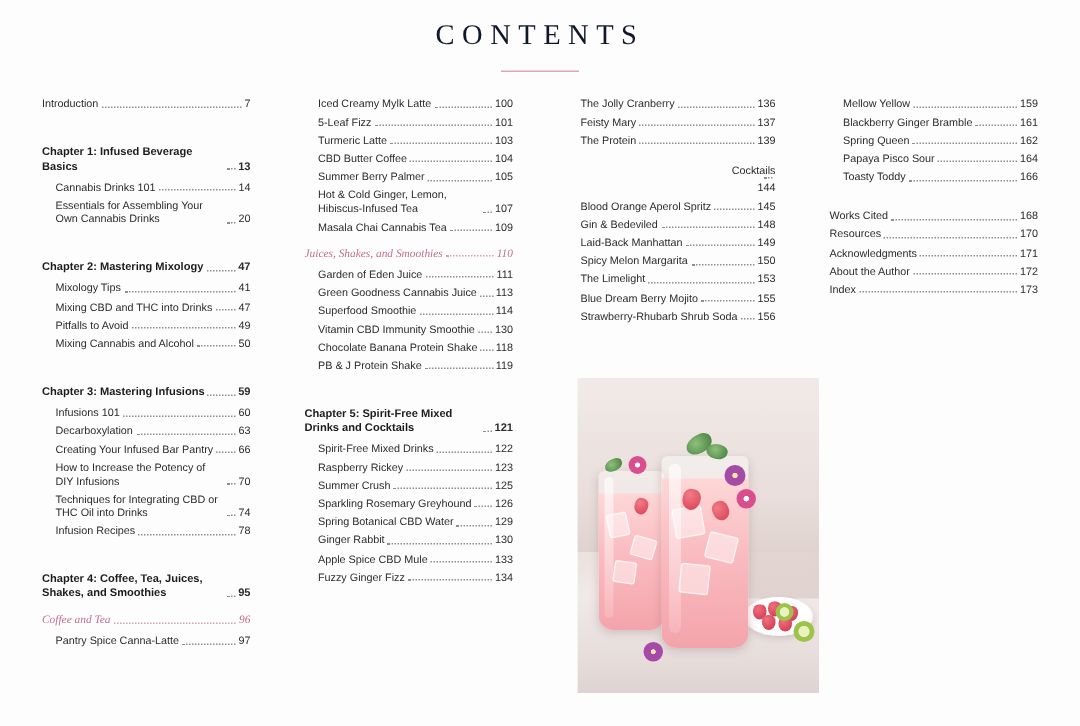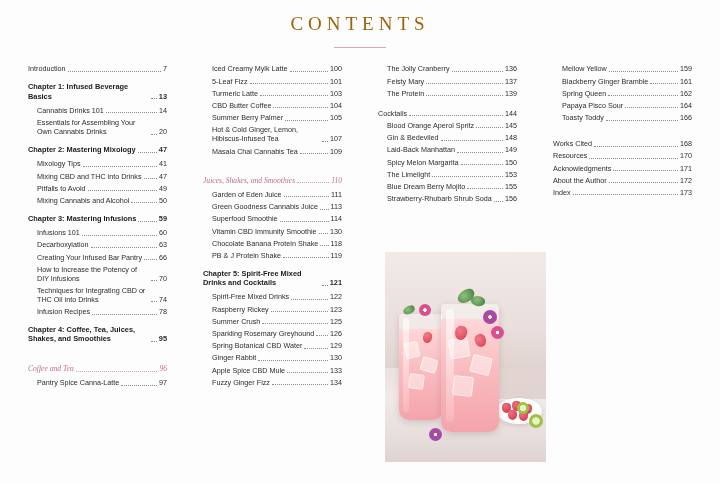--- a/index.html
+++ b/index.html
@@ -15,21 +15,21 @@
   .page {
     position: absolute;
     inset: 0;
     background: #fdfdfd;
   }
   .title {
     text-align: center;
     font-family: "Liberation Serif", serif;
     font-size: 19px;
     letter-spacing: 5px;
-    color: #a16207;
+    color: #0f172a;
     font-weight: normal;
   }
   .title-rule {
     width: 52px;
     height: 1px;
     background: #d8a8b4;
     margin: 9px auto 0 auto;
   }
   .columns {
     display: flex;
@@ -63,38 +63,38 @@
   .entry .pg {
     flex: 0 0 auto;
     color: #2b2b2b;
   }
 
   
   .chapter {
     font-weight: bold;
     font-size: 7.4px;
     color: #1b1b1b;
-    margin-top: 9px;
+    margin-top: 23px;
     margin-bottom: 5px;
   }
   .chapter .lbl { font-weight: bold; }
   .section {
     font-family: "Liberation Serif", serif;
     font-style: italic;
     font-size: 7.6px;
     color: #c0708a;
-    margin-top: 20px;
+    margin-top: 8px;
     margin-bottom: 5px;
     align-items: flex-end;
   }
   .section .dots { border-bottom: 1px dotted #cfa3b0; }
   .section .pg { color: #c0708a; }
   .sub { padding-left: 9px; }
   .plain { }
-  .gap-top { margin-top: 11px; }
+  .gap-top { margin-top: 11px; flex-direction: column; }
   .gap-top-lg { margin-top: 17px; text-align: center; }
 
   
   .photo-wrap {
     position: absolute;
     left: 385px;
     top: 252px;
     width: 161px;
     height: 210px;
     overflow: hidden;

